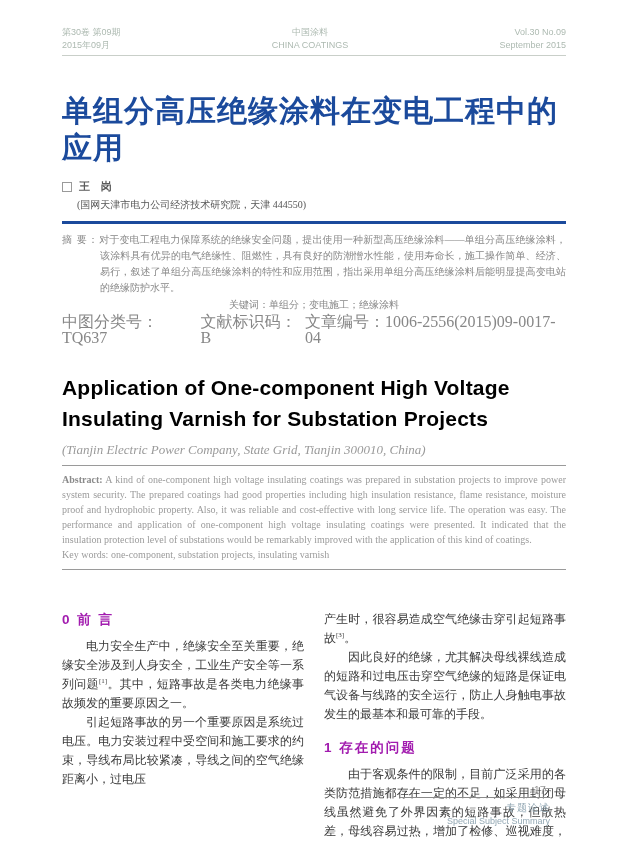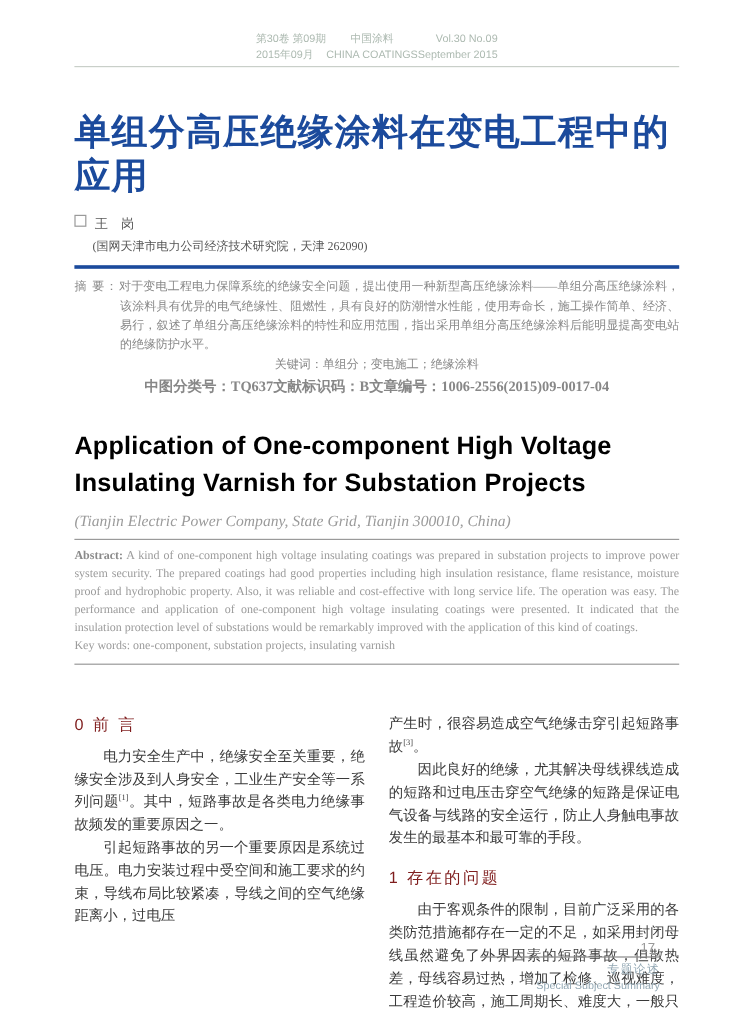--- a/index.html
+++ b/index.html
@@ -7,62 +7,62 @@
     position:relative;
     width:624px;height:842px;
     background:#fff;
     box-sizing:border-box;
     padding:26px 58px 0 62px;
     font-family:"Liberation Serif", serif;
     color:#3c3c3c;
     overflow:hidden;
   }
   
-  .jhead{display:flex;justify-content:center;align-items:flex-start;
+  .jhead{display:flex;justify-content:space-between;align-items:flex-start;
     font-family:"Liberation Sans", sans-serif;font-size:9px;line-height:13px;color:#adbab1;}
   .jhead .c{text-align:center;}
   .jhead .r{text-align:right;}
   .jhead-rule{border-bottom:1px solid #c9cfc9;margin-top:3px;}
   .doi{margin-top:3px;font-family:"Liberation Serif", serif;font-size:9px;color:#4a4a4a;letter-spacing:0.2px;}
   
   .title-cn{
     margin:36px 0 0 0;
     font-family:"Liberation Sans", sans-serif;
     font-weight:bold;font-size:30px;line-height:37px;letter-spacing:1px;
     color:#1b4a9c;
   }
-  .author-row{margin-top:13px;font-size:11px;color:#5a5a5a;display:flex;align-items:flex-start;gap:7px;}
+  .author-row{margin-top:13px;font-size:11px;color:#5a5a5a;display:flex;align-items:center;gap:7px;font-weight:bold;}
   .author-marker{display:inline-block;width:8px;height:8px;border:1px solid #9a9a9a;background:#fff;}
   .author-name{letter-spacing:4px;}
   .affil-cn{margin-top:4px;padding-left:15px;font-size:10px;color:#555;}
   .rule-thick{margin-top:9px;height:3px;background:#1b4a9c;}
   
   .abstract-cn{margin-top:8px;font-size:10px;line-height:16px;color:#878787;
     padding-left:38px;text-indent:-38px;text-align:justify;}
   .abstract-cn .lbl{letter-spacing:1px;}
   .kw-cn{margin-top:1px;font-size:10px;line-height:16px;color:#878787;text-align:center;}
   .meta-row{margin-top:1px;display:flex;justify-content:center;
-    font-size:12px;line-height:16px;color:#878787;font-weight:bold;}
+    font-size:16px;line-height:16px;color:#878787;}
   
   .title-en{
     margin:26px 0 0 0;
     font-family:"Liberation Sans", sans-serif;
     font-weight:bold;font-size:21px;line-height:31px;color:#000000;letter-spacing:0.2px;
   }
   .author-en{margin-top:9px;font-family:"Liberation Sans", sans-serif;font-size:10px;color:#8d8d8d;}
   .affil-en{margin-top:8px;font-size:13px;font-style:italic;color:#9a9a9a;}
   .rule-thin{border-top:1px solid #9a9a9a;margin-top:7px;}
   .abstract-en{margin-top:6px;font-size:10px;line-height:15px;color:#9b9b9b;text-align:justify;}
   .abstract-en .blbl{font-weight:bold;color:#8a8a8a;}
   .kw-en{font-size:10px;line-height:15px;color:#9b9b9b;}
   
   .columns{margin-top:40px;display:flex;gap:20px;}
   .col{width:242px;font-size:12px;line-height:19px;text-align:justify;color:#3a3a3a;}
-  .sec-head{font-family:"Liberation Sans", sans-serif;font-weight:normal;
-    font-size:13.5px;color:#7f1d1d;margin:0 0 8px 0;letter-spacing:2px;}
+  .sec-head{font-family:"Liberation Sans", sans-serif;font-weight:bold;
+    font-size:13.5px;color:#a21caf;margin:0 0 8px 0;letter-spacing:2px;}
   .sec-head.mid{margin-top:14px;}
   .col p{margin:0;}
   .col p.indent{text-indent:2em;}
   .col sup{font-size:7px;line-height:0;}
   
   .footer{position:absolute;right:74px;bottom:16px;width:150px;text-align:right;
     font-family:"Liberation Sans", sans-serif;}
   .footer .pagenum{font-size:11px;color:#999;padding-right:4px;}
   .footer .footer-rule{border-top:1px solid #8a8a8a;margin-top:1px;}
   .footer .col-cn{margin-top:3px;font-size:10px;color:#93a8b4;letter-spacing:1px;}
@@ -88,21 +88,21 @@
     </div>
   </div>
   <div class="jhead-rule"></div>
 
   <h1 class="title-cn">单组分高压绝缘涂料在变电工程中的应用</h1>
 
   <div class="author-row">
     <span class="author-marker"></span>
     <span class="author-name">王 岗</span>
   </div>
-  <div class="affil-cn">(国网天津市电力公司经济技术研究院，天津 262090)</div>
+  <div class="affil-cn">(国网天津市电力公司经济技术研究院，天津 444550)</div>
 
   <div class="rule-thick"></div>
 
   <div class="abstract-cn"><span class="lbl">摘 要：</span><span>对于变电工程电力保障系统的绝缘安全问题，提出使用一种新型高压绝缘涂料——单组分高压绝缘涂料，该涂料具有优异的电气绝缘性、阻燃性，具有良好的防潮憎水性能，使用寿命长，施工操作简单、经济、易行，叙述了单组分高压绝缘涂料的特性和应用范围，指出采用单组分高压绝缘涂料后能明显提高变电站的绝缘防护水平。</span></div>
   <div class="kw-cn"><span>关键词：</span><span>单组分；变电施工；绝缘涂料</span></div>
   <div class="meta-row">
     <div><span>中图分类号：</span><span>TQ637</span></div>
     <div><span>文献标识码：</span><span>B</span></div>
     <div><span>文章编号：</span><span>1006-2556(2015)09-0017-04</span></div>
   </div>

